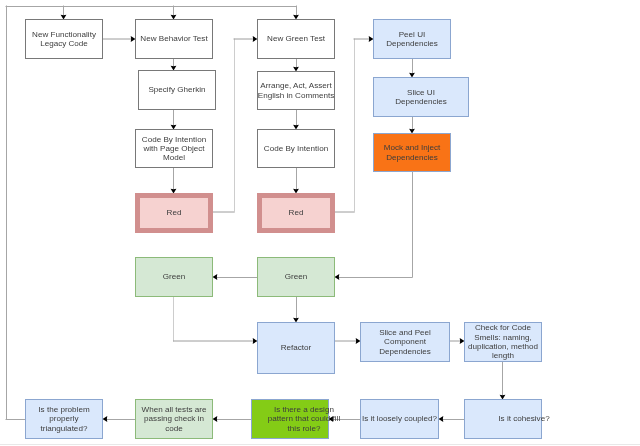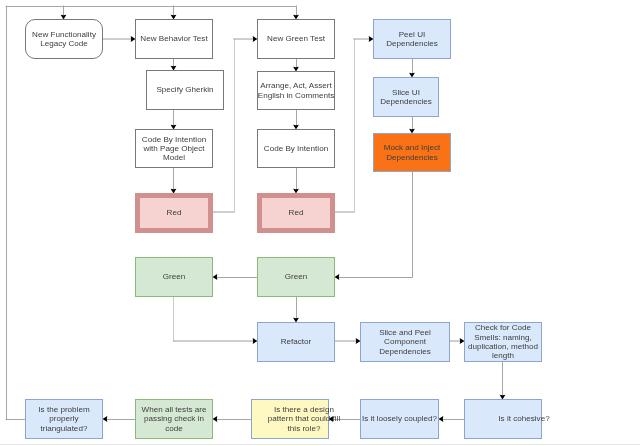--- a/index.html
+++ b/index.html
@@ -132,52 +132,52 @@
       <g>
         <line x1="251.5" y1="419.5" x2="216.5" y2="419.5" stroke="#a6a6a6" stroke-width="1"></line>
         <polygon points="212.50,419.00 217.30,416.10 216.85,419.00 217.30,421.90" fill="#000000"></polygon>
       </g>
       <g>
         <line x1="135.5" y1="419.5" x2="106.5" y2="419.5" stroke="#a6a6a6" stroke-width="1"></line>
         <polygon points="102.50,419.00 107.30,416.10 106.85,419.00 107.30,421.90" fill="#000000"></polygon>
       </g>
     </svg>
   <div id="nodes-layer">
-      <div class="node n-plain" style="left: 25px; top: 19px; width: 78px; height: 40px; background: rgb(255, 255, 255); border-color: rgb(120, 120, 120); border-radius: 10px;">New Functionality
+      <div class="node n-plain" style="left: 25px; top: 19px; width: 78px; height: 40px; background: rgb(255, 255, 255); border-color: rgb(120, 120, 120);">New Functionality
 Legacy Code</div>
       <div class="node n-plain" style="left: 135px; top: 19px; width: 78px; height: 40px; background: rgb(255, 255, 255); border-color: rgb(120, 120, 120);">New Behavior Test</div>
       <div class="node n-plain" style="left: 257px; top: 19px; width: 78px; height: 40px; background: rgb(255, 255, 255); border-color: rgb(120, 120, 120);">New Green Test</div>
       <div class="node n-blue" style="left: 373px; top: 19px; width: 78px; height: 40px; background: rgb(218, 232, 252); border-color: rgb(139, 166, 208);">Peel UI
 Dependencies</div>
-      <div class="node n-plain" style="left: 146px; top: 70px; width: 78px; height: 40px; background: rgb(255, 255, 255); border-color: rgb(120, 120, 120);">Specify Gherkin</div>
+      <div class="node n-plain" style="left: 138px; top: 70px; width: 78px; height: 40px; background: rgb(255, 255, 255); border-color: rgb(120, 120, 120);">Specify Gherkin</div>
       <div class="node n-plain" style="left: 257px; top: 71px; width: 78px; height: 39px; background: rgb(255, 255, 255); border-color: rgb(120, 120, 120);">Arrange, Act, Assert
 English in Comments</div>
-      <div class="node n-blue" style="left: 373px; top: 77px; width: 66px; height: 40px; background: rgb(218, 232, 252); border-color: rgb(139, 166, 208);">Slice UI
+      <div class="node n-blue" style="left: 373px; top: 77px; width: 96px; height: 40px; background: rgb(218, 232, 252); border-color: rgb(139, 166, 208);">Slice UI
 Dependencies</div>
       <div class="node n-plain" style="left: 135px; top: 129px; width: 78px; height: 39px; background: rgb(255, 255, 255); border-color: rgb(120, 120, 120);">Code By Intention
 with Page Object
 Model</div>
       <div class="node n-plain" style="left: 257px; top: 129px; width: 78px; height: 39px; background: rgb(255, 255, 255); border-color: rgb(120, 120, 120);">Code By Intention</div>
       <div class="node n-blue" style="left: 373px; top: 133px; width: 78px; height: 39px; background: #f97316; border-color: rgb(139, 166, 208);">Mock and Inject
 Dependencies</div>
       <div class="node n-red" style="left: 135px; top: 193px; width: 78px; height: 40px; background: rgb(246, 210, 208); border-color: rgb(209, 143, 142);">Red</div>
       <div class="node n-red" style="left: 257px; top: 193px; width: 78px; height: 40px; background: rgb(246, 210, 208); border-color: rgb(209, 143, 142);">Red</div>
       <div class="node n-green" style="left: 135px; top: 257px; width: 78px; height: 40px; background: rgb(213, 232, 212); border-color: rgb(140, 186, 121);">Green</div>
       <div class="node n-green" style="left: 257px; top: 257px; width: 78px; height: 40px; background: rgb(213, 232, 212); border-color: rgb(140, 186, 121);">Green</div>
-      <div class="node n-blue" style="left: 257px; top: 322px; width: 78px; height: 40px; background: rgb(218, 232, 252); border-color: rgb(139, 166, 208);">Refactor</div>
+      <div class="node n-blue" style="left: 257px; top: 322px; width: 78px; height: 52px; background: rgb(218, 232, 252); border-color: rgb(139, 166, 208);">Refactor</div>
       <div class="node n-blue" style="left: 360px; top: 322px; width: 90px; height: 40px; background: rgb(218, 232, 252); border-color: rgb(139, 166, 208);">Slice and Peel
 Component
 Dependencies</div>
       <div class="node n-blue" style="left: 464px; top: 322px; width: 78px; height: 40px; background: rgb(218, 232, 252); border-color: rgb(139, 166, 208);">Check for Code
 Smells: naming,
 duplication, method
 length</div>
       <div class="node n-blue" style="left: 464px; top: 399px; width: 78px; height: 40px; background: rgb(218, 232, 252); border-color: rgb(139, 166, 208); padding-left: 42px;">Is it cohesive?</div>
       <div class="node n-blue" style="left: 360px; top: 399px; width: 79px; height: 40px; background: rgb(218, 232, 252); border-color: rgb(139, 166, 208);">Is it loosely coupled?</div>
-      <div class="node n-blue" style="left: 251px; top: 399px; width: 78px; height: 40px; background: #fef9c3; border-color: rgb(139, 166, 208); padding-left: 28px;">Is there a design
+      <div class="node n-blue" style="left: 251px; top: 399px; width: 78px; height: 40px; background: #84cc16; border-color: rgb(139, 166, 208); padding-left: 28px;">Is there a design
 pattern that could fill
 this role?</div>
       <div class="node n-green" style="left: 135px; top: 399px; width: 78px; height: 40px; background: rgb(213, 232, 212); border-color: rgb(140, 186, 121);">When all tests are
 passing check in
 code</div>
       <div class="node n-blue" style="left: 25px; top: 399px; width: 78px; height: 40px; background: rgb(218, 232, 252); border-color: rgb(139, 166, 208);">Is the problem
 properly
 triangulated?</div>
     </div>
   <div id="footer-rule" style="top: 444px;"></div>

